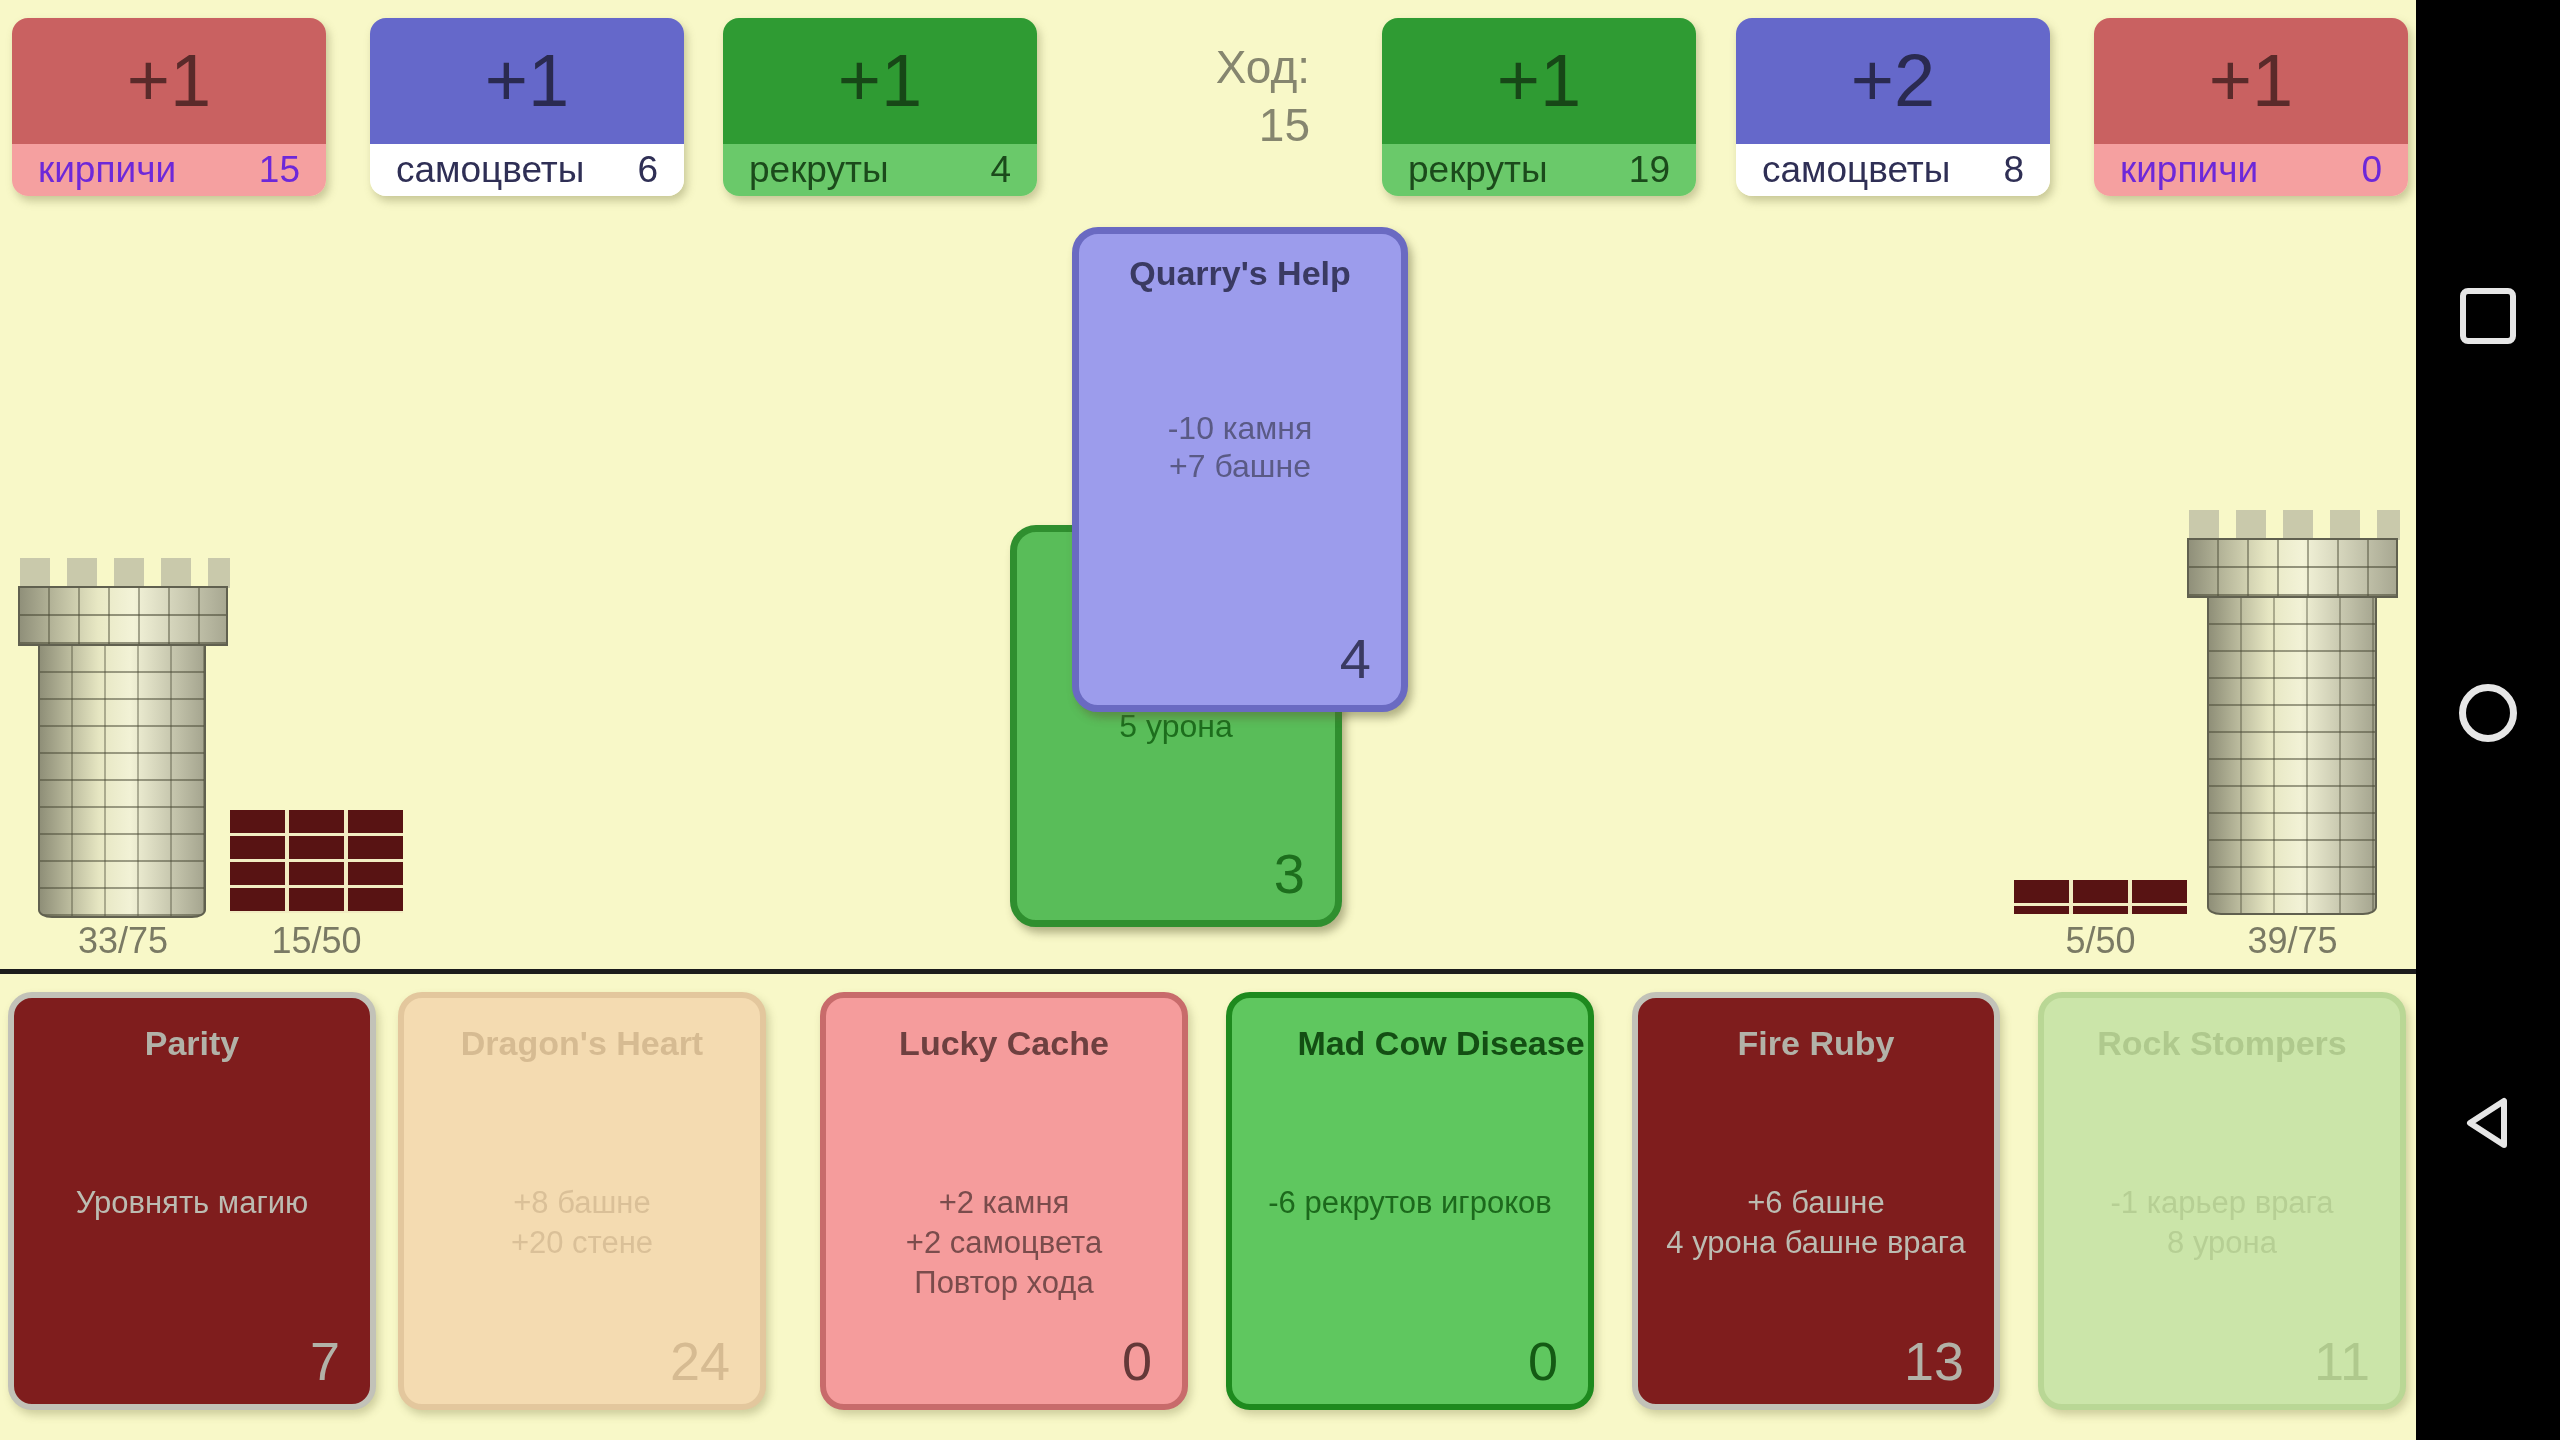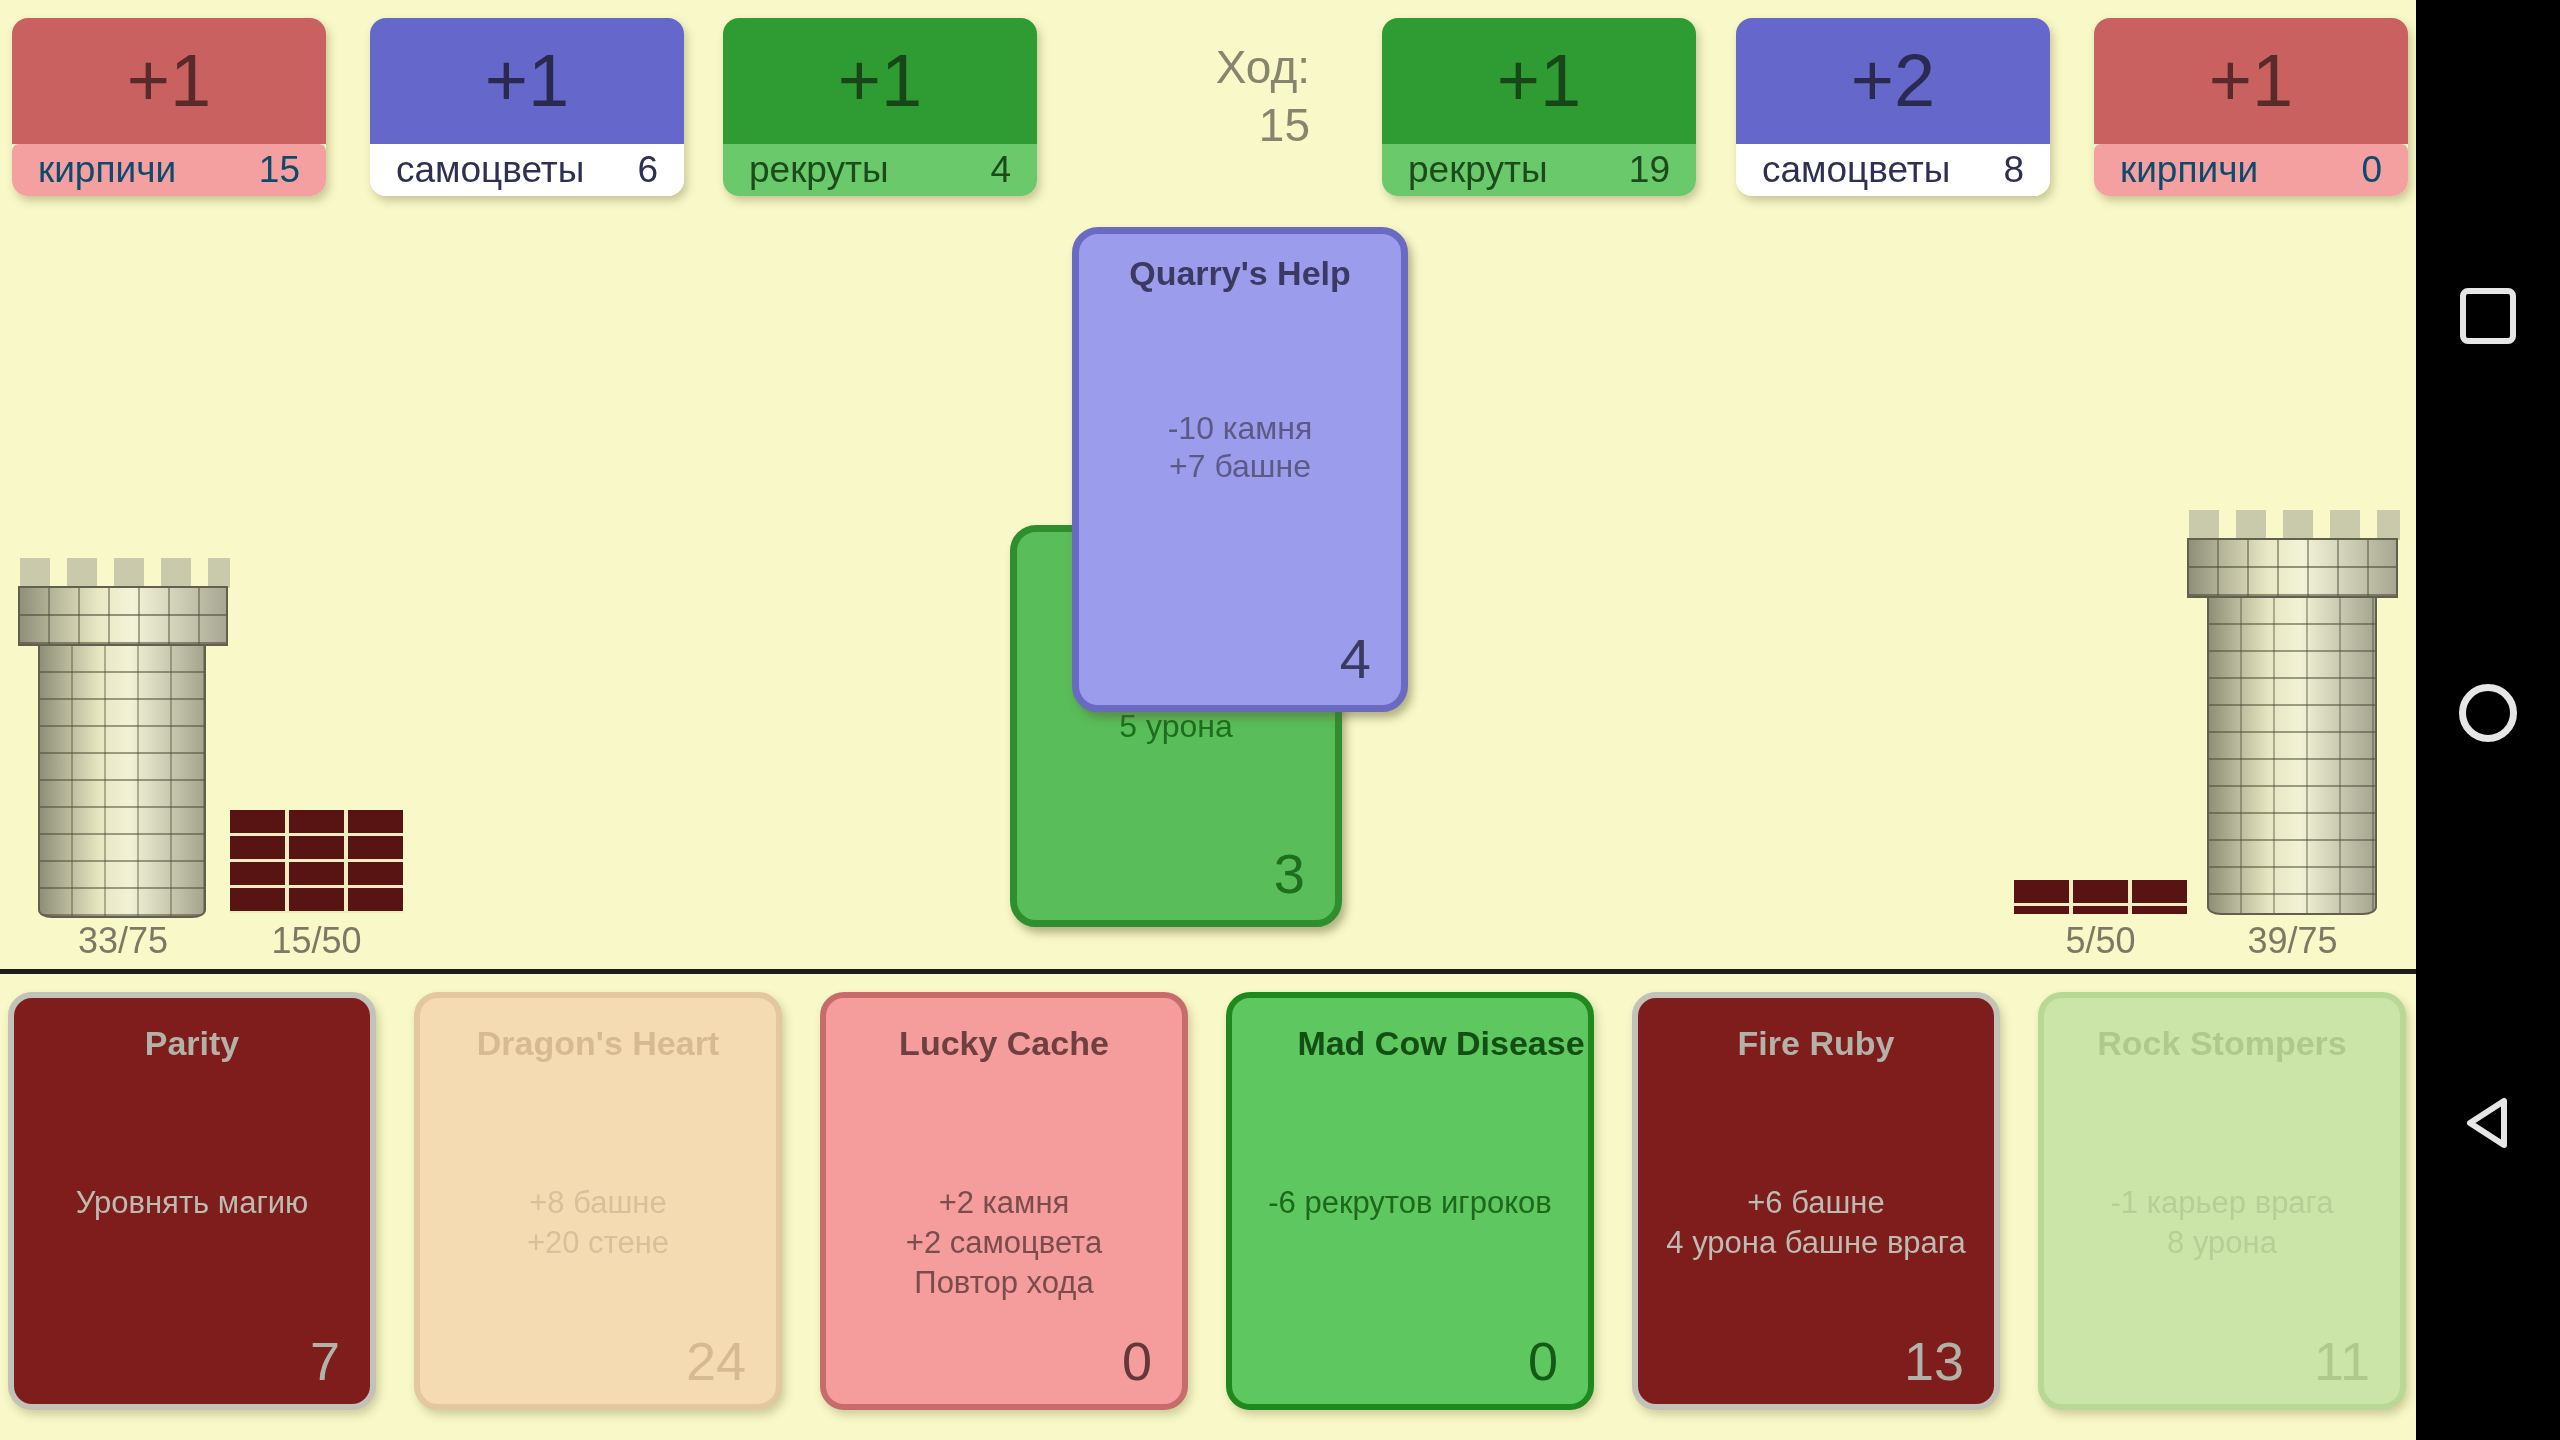--- a/index.html
+++ b/index.html
@@ -15,21 +15,21 @@
   }
   .res-gain{
     height:126px;line-height:126px;text-align:center;
     font-size:74px;font-weight:500;
   }
   .res-strip{
     height:52px;display:flex;align-items:center;justify-content:space-between;
     padding:0 26px;font-size:37px;
   }
   .res-red  .res-gain{background:#C96161;color:#5A2A2A;}
-  .res-red  .res-strip{background:#F5A0A0;color:#0c4a6e;border-radius:7px;}
+  .res-red  .res-strip{background:#F5A0A0;color:#6d28d9;}
   .res-blue .res-gain{background:#6568CA;color:#2A2A50;}
   .res-blue .res-strip{background:#ffffff;color:#2F2F55;align-items:center;}
   .res-green .res-gain{background:#2F9B33;color:#174717;}
   .res-green .res-strip{background:#6AC96A;color:#1B4A1B;}
   
   .turn{
     position:absolute;left:1100px;top:38px;width:210px;text-align:right;
     color:#86866F;font-size:46px;line-height:58px;
   }
   
@@ -209,21 +209,21 @@
   <div class="divider"></div>
 
   <div class="pcard hand-card hc-gray" style="left:8px">
     <div class="pcard-title">Parity</div>
     <div class="pcard-body">
       <div>Уровнять магию</div>
       <div></div>
     </div>
     <div class="pcard-cost">7</div>
   </div>
-  <div class="pcard hand-card hc-orange" style="left:414px">
+  <div class="pcard hand-card hc-orange" style="left:398px">
     <div class="pcard-title">Dragon's Heart</div>
     <div class="pcard-body">
       <div>+8 башне</div>
       <div>+20 стене</div>
     </div>
     <div class="pcard-cost">24</div>
   </div>
   <div class="pcard hand-card hc-red" style="left:820px">
     <div class="pcard-title">Lucky Cache</div>
     <div class="pcard-body">

